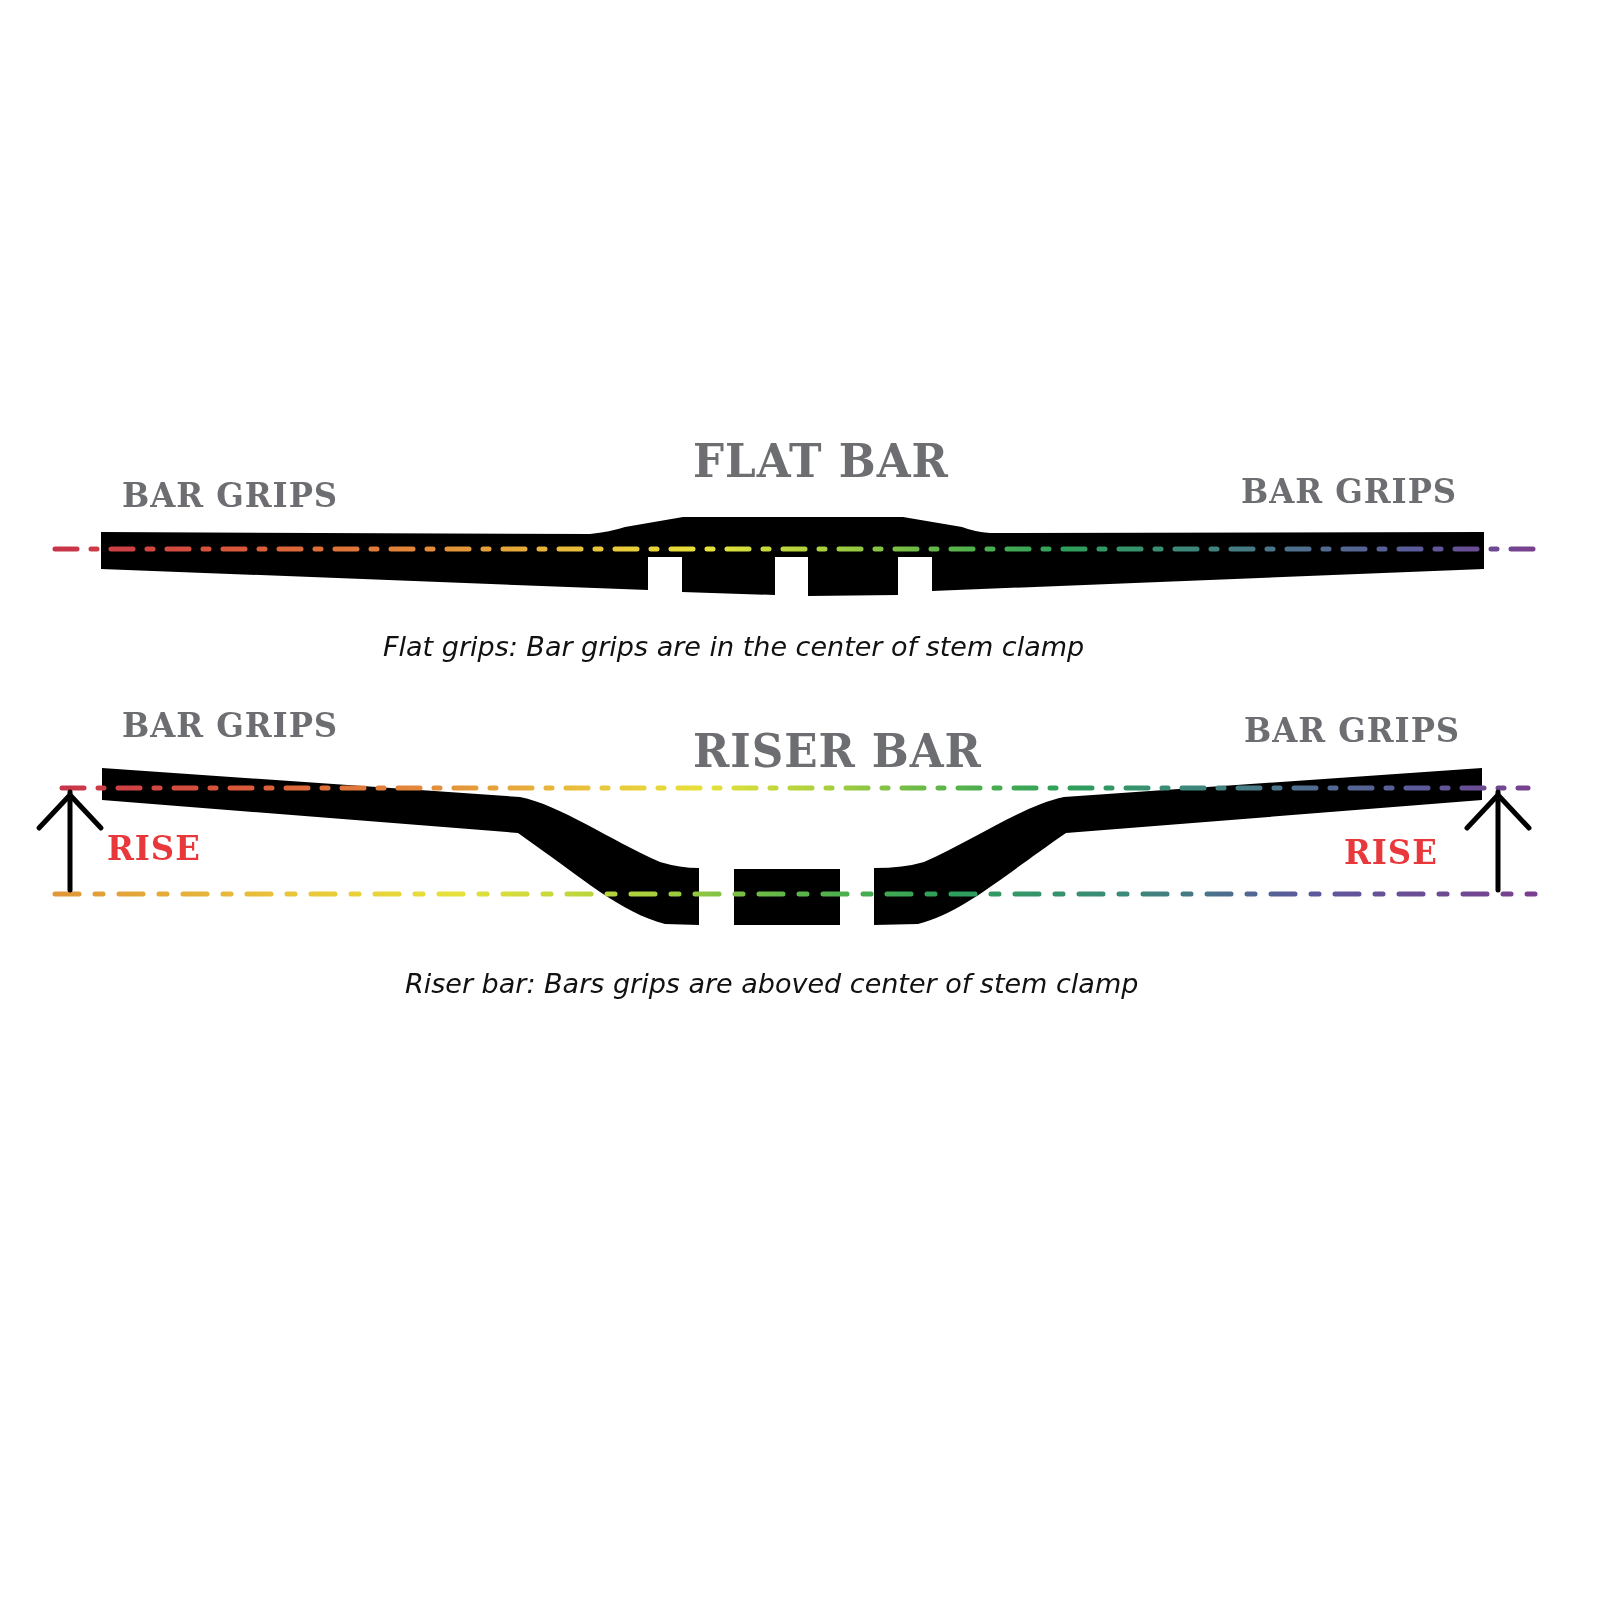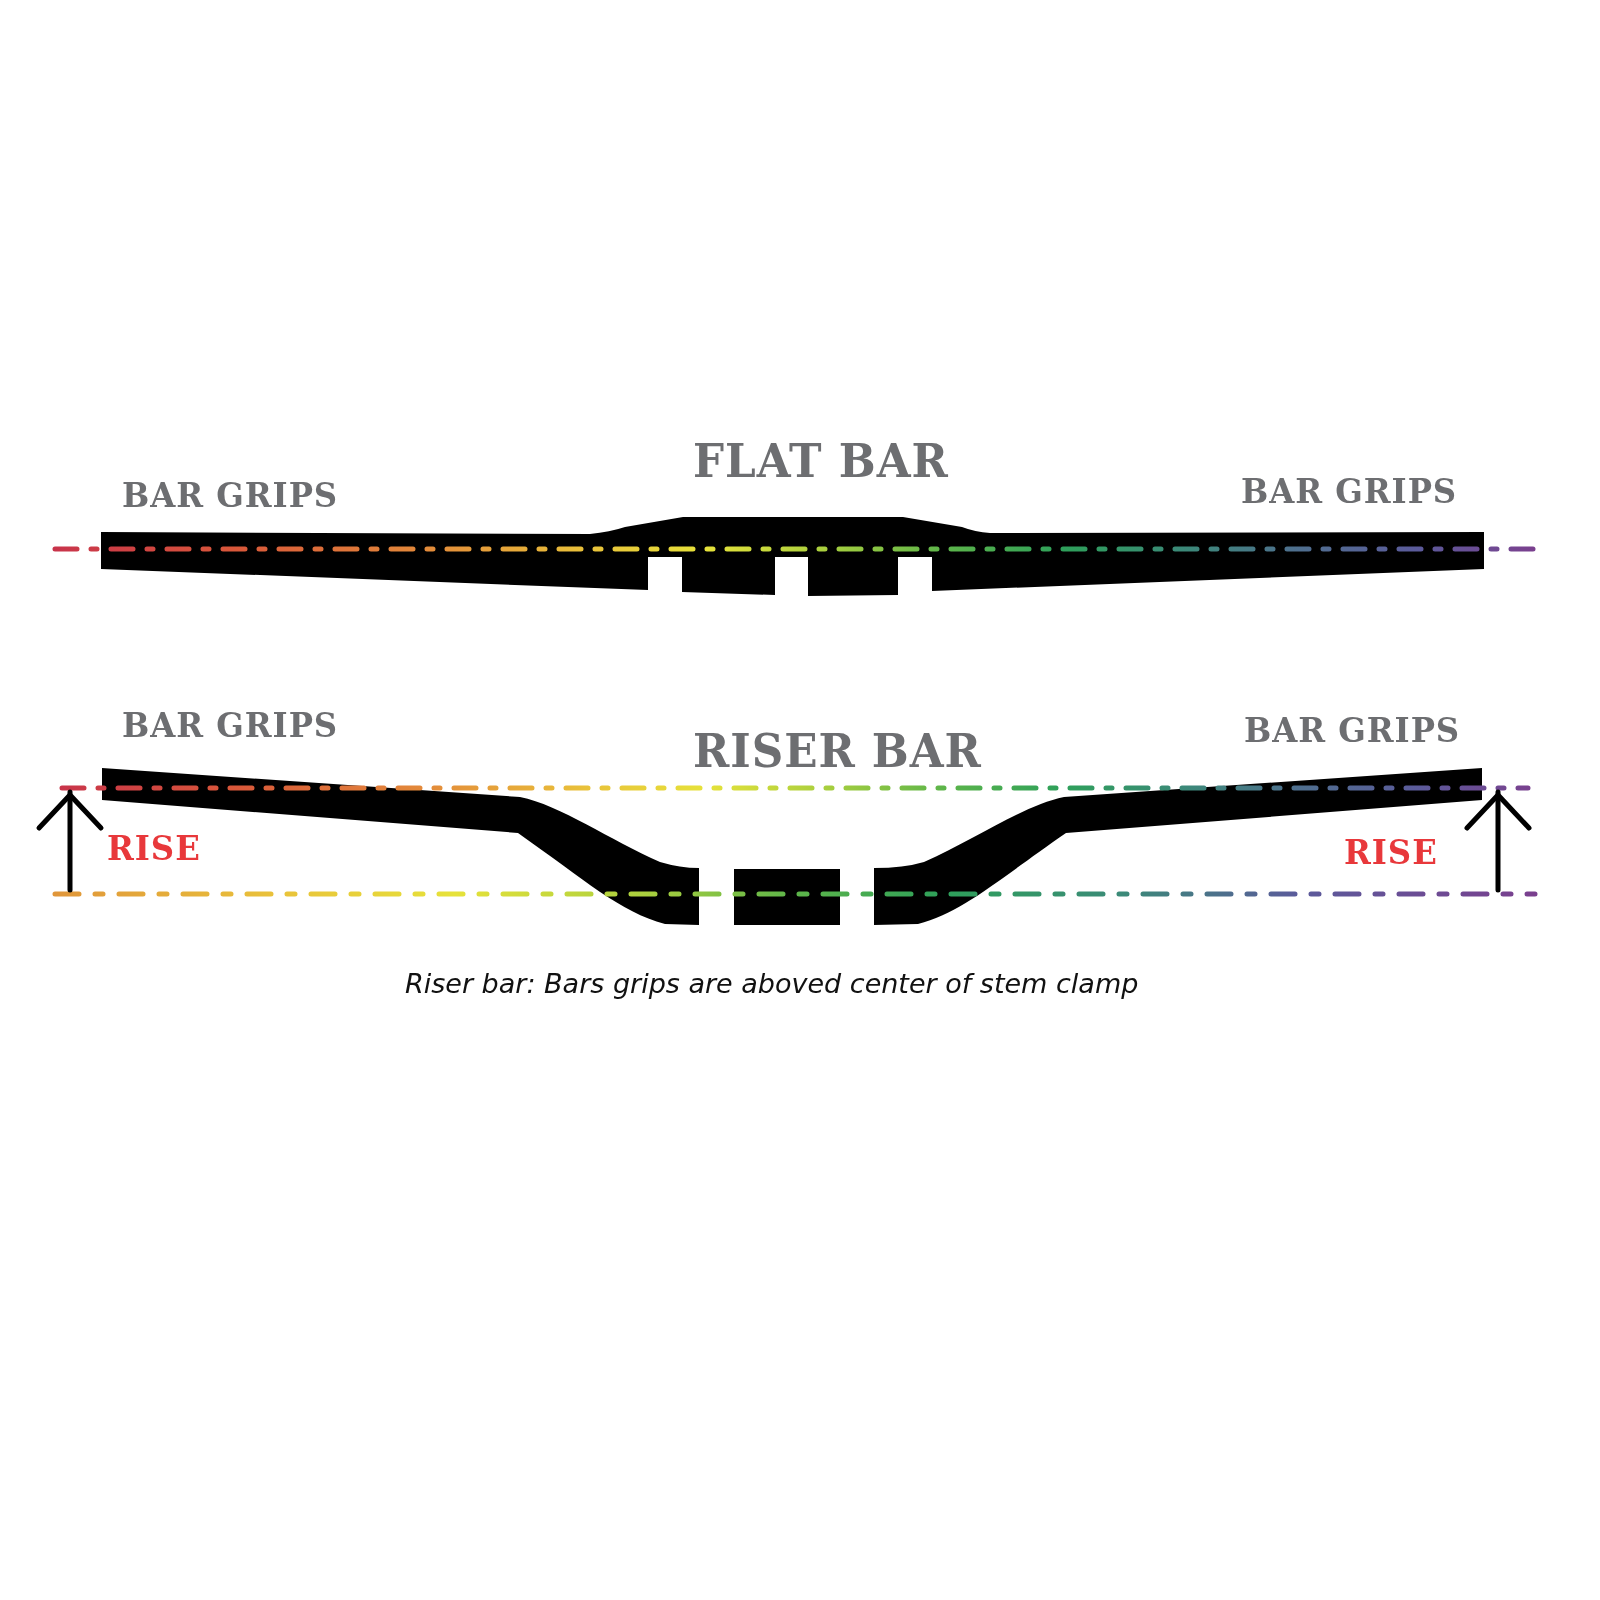--- a/index.html
+++ b/index.html
@@ -94,20 +94,21 @@
       <g stroke="#000000" stroke-width="5" stroke-linecap="round" fill="none">
         <line x1="1498" y1="890" x2="1498" y2="792"></line>
         <polyline points="1467,828 1498,795 1529,828"></polyline>
       </g>
     </g>
   </svg>
 
   <div class="stencil title" style="left:693px; top:438px;">FLAT BAR</div>
   <div class="stencil grips" style="left:122px; top:478px;">BAR GRIPS</div>
   <div class="stencil grips" style="left:1241px; top:474px;">BAR GRIPS</div>
+  <div class="caption" style="left:383px; top:633px;">Flat grips: Bar grips are in the center of stem clamp</div>
 
   <div class="stencil grips" style="left:122px; top:708px;">BAR GRIPS</div>
   <div class="stencil title" style="left:693px; top:728px;">RISER BAR</div>
   <div class="stencil grips" style="left:1244px; top:713px;">BAR GRIPS</div>
   <div class="stencil rise" style="left:107px; top:831px;">RISE</div>
   <div class="stencil rise" style="left:1344px; top:835px;">RISE</div>
   <div class="caption" style="left:386px; top:970px;margin-left:19px;">Riser bar: Bars grips are aboved center of stem clamp</div>
 
 </div>
 

